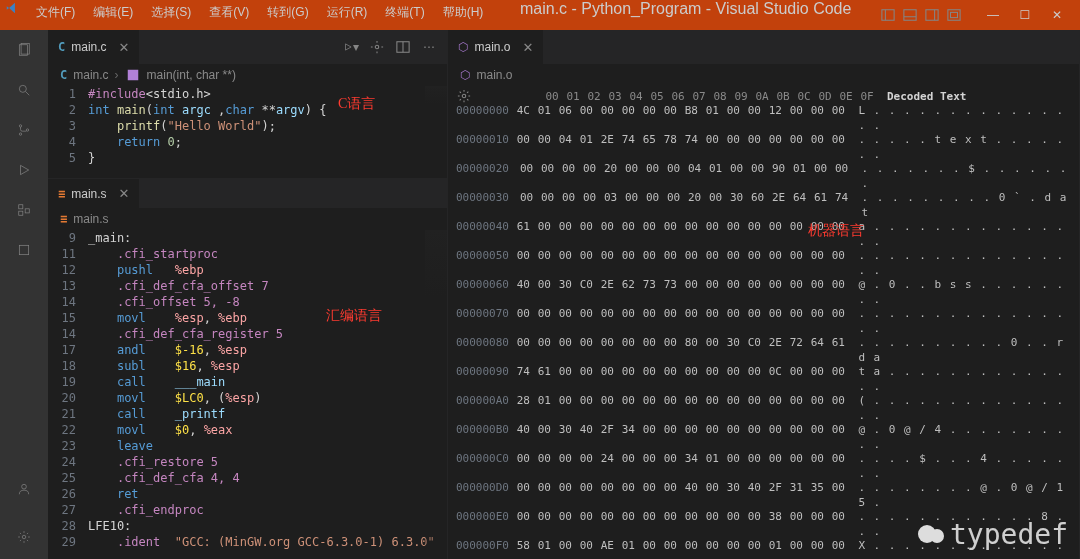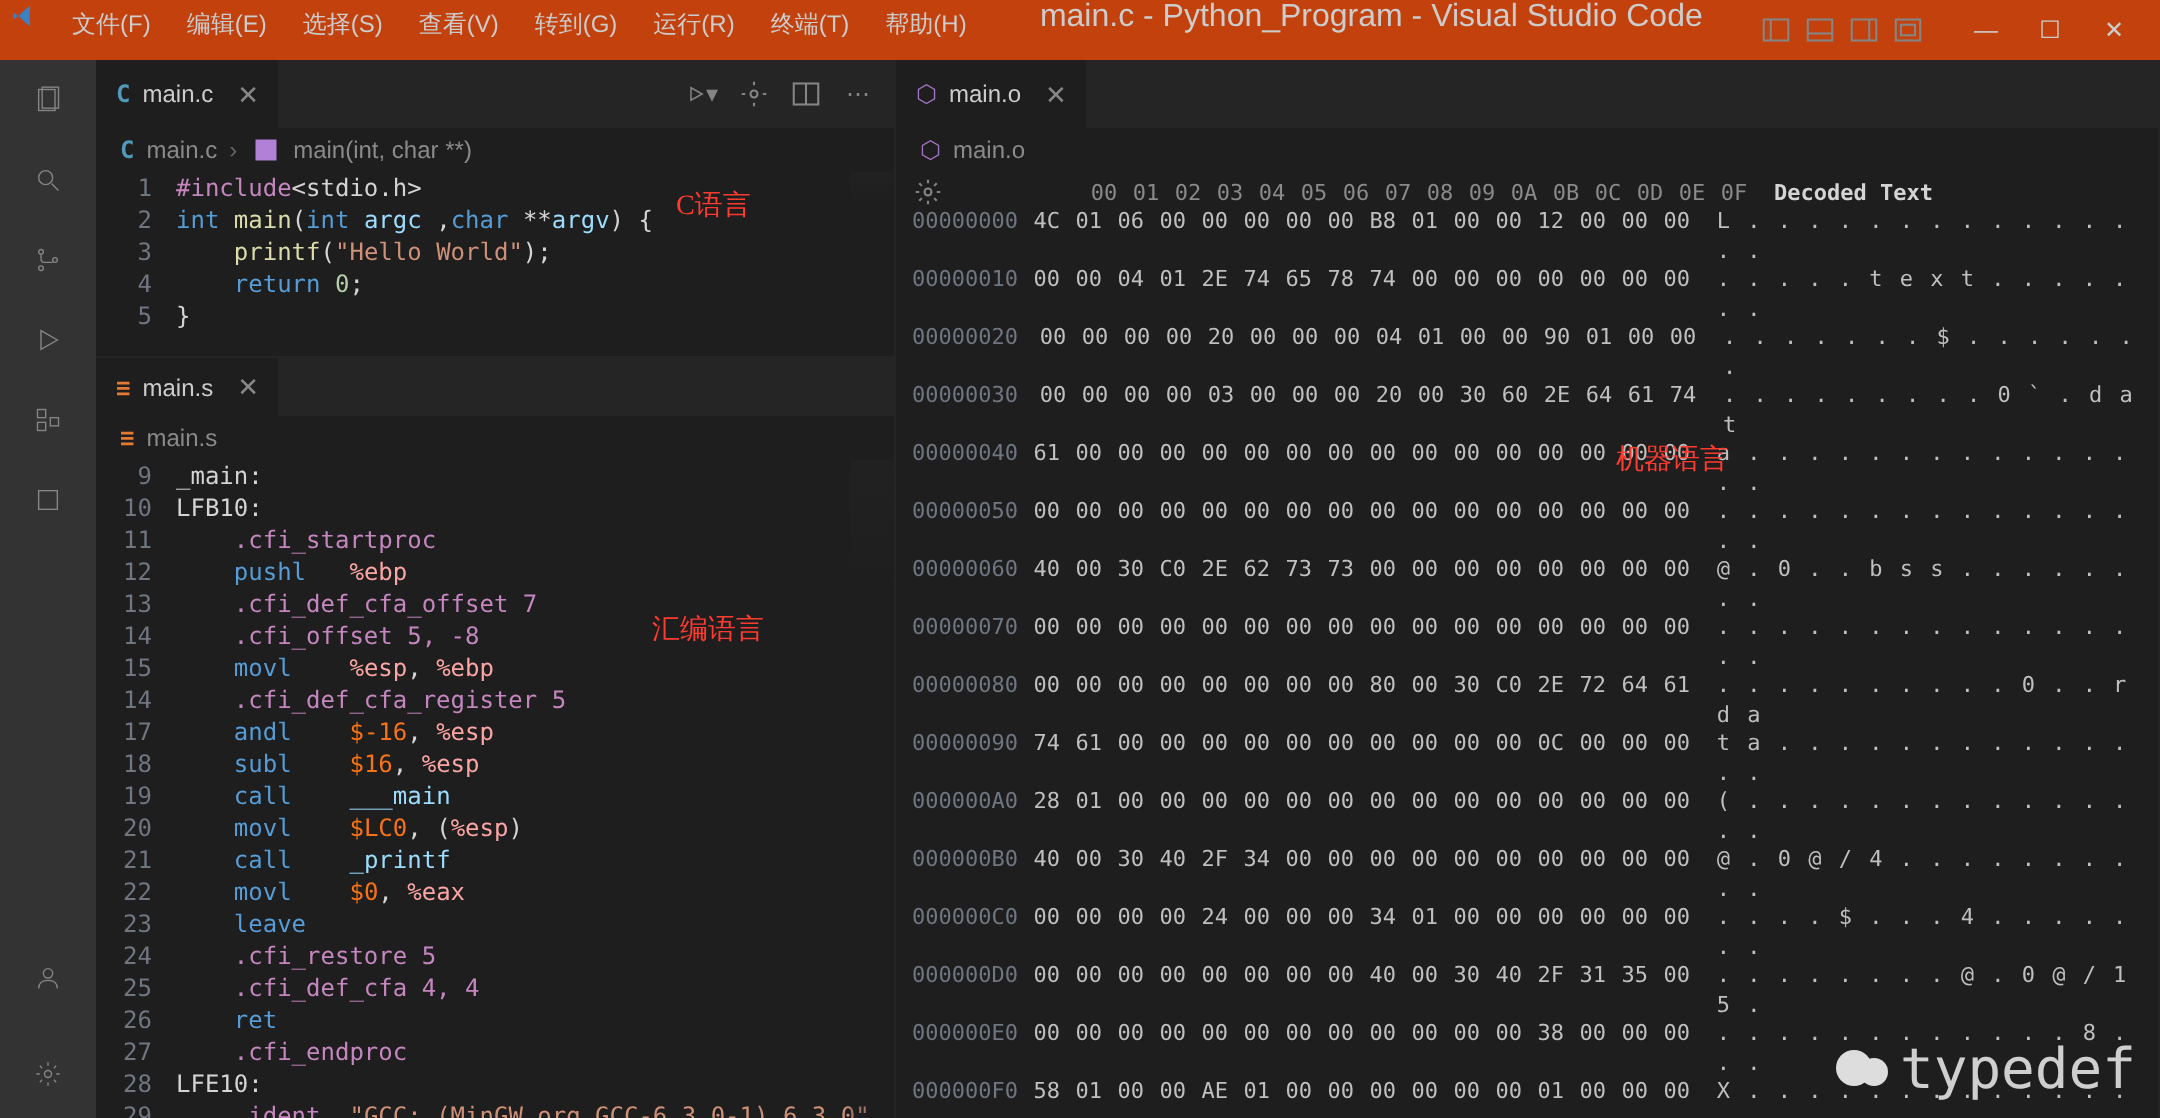--- a/index.html
+++ b/index.html
@@ -42,21 +42,21 @@
 .ty { color: #569cd6; }
 .id { color: #9cdcfe; }
 .fn { color: #dcdcaa; }
 .str { color: #ce9178; }
 .num { color: #b5cea8; }
 .pu { color: #d4d4d4; }
 .asm-dir { color: #c586c0; }
 .asm-label { color: #d4d4d4; }
 .asm-op { color: #569cd6; }
 .asm-reg { color: #fca5a5; }
-.asm-num { color: #f97316; }
+.asm-num { color: #fde047; }
 
 .sub-tabs { display: flex; background: #252526; height: 30px; align-items: stretch; border-top: 1px solid #252526; }
 .sub-tabs .tab { font-size: 12px; }
 
 .hex-header { display: flex; font-family: Consolas, monospace; font-size: 11px; color: #8a8a8a; padding: 2px 8px 4px 8px; }
 .hex-header .addr-col { width: 66px; }
 .hex-header .byte-cols { display: flex; gap: 5px; }
 .hex-header .byte-cols span { width: 16px; text-align: center; }
 .hex-header .decoded { margin-left: 12px; font-weight: bold; color: #d4d4d4; }
 .hex-area { flex: 1; overflow: hidden; font-family: Consolas, monospace; font-size: 11px; line-height: 14.5px; padding: 0 8px; color: #bfbfbf; position: relative; }
@@ -259,24 +259,20 @@
       <div class="breadcrumb">
         <span class="lang-s">≡</span>
         <span>main.s</span>
       </div>
       <div class="code-area" id="asm-code" style="flex:1">
         <div class="overlay-label" style="left:278px; top:78px">汇编语言</div>
         <div class="minimap"></div>
       <div class="gutter-line">
             <span class="lineno">9</span>
             <span class="code"><span class="asm-label">_main:</span></span>
-          </div>
-          <div class="gutter-line">
-            <span class="lineno">10</span>
-            <span class="code"><span class="asm-label">LFB10:</span></span>
           </div>
           <div class="gutter-line">
             <span class="lineno">11</span>
             <span class="code"><span class="pu">    </span><span class="asm-dir">.cfi_startproc</span></span>
           </div>
           <div class="gutter-line">
             <span class="lineno">12</span>
             <span class="code"><span class="pu">    </span><span class="asm-op">pushl</span><span class="pu">   </span><span class="asm-reg">%ebp</span></span>
           </div>
           <div class="gutter-line">

